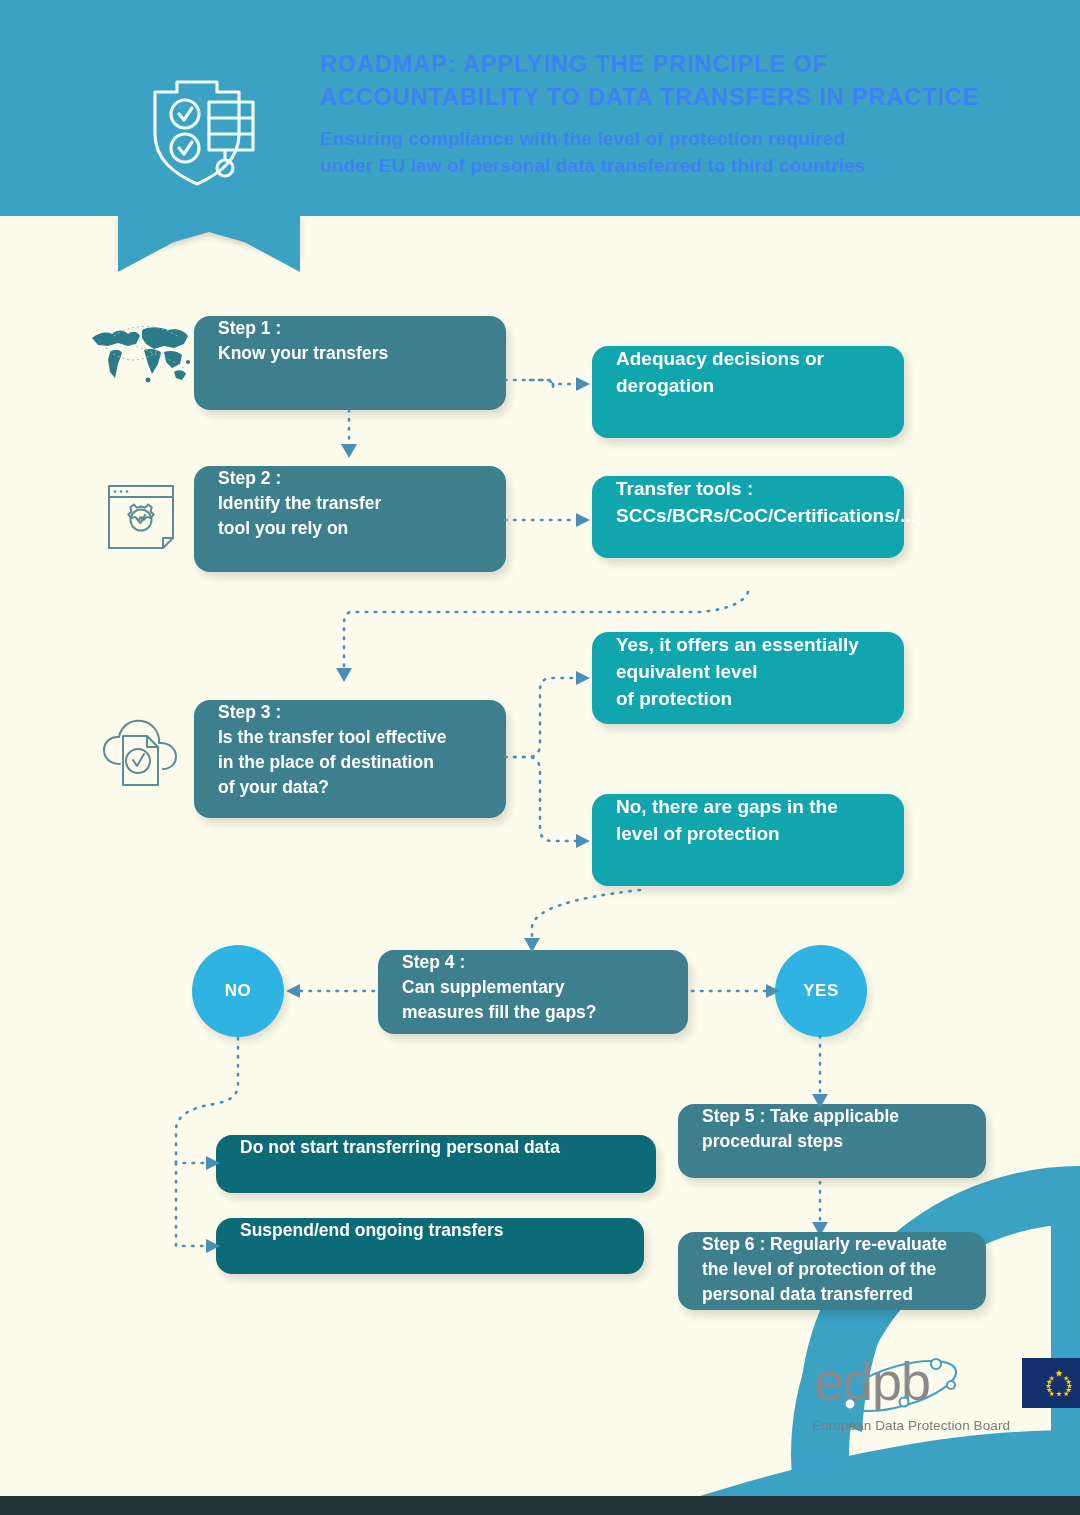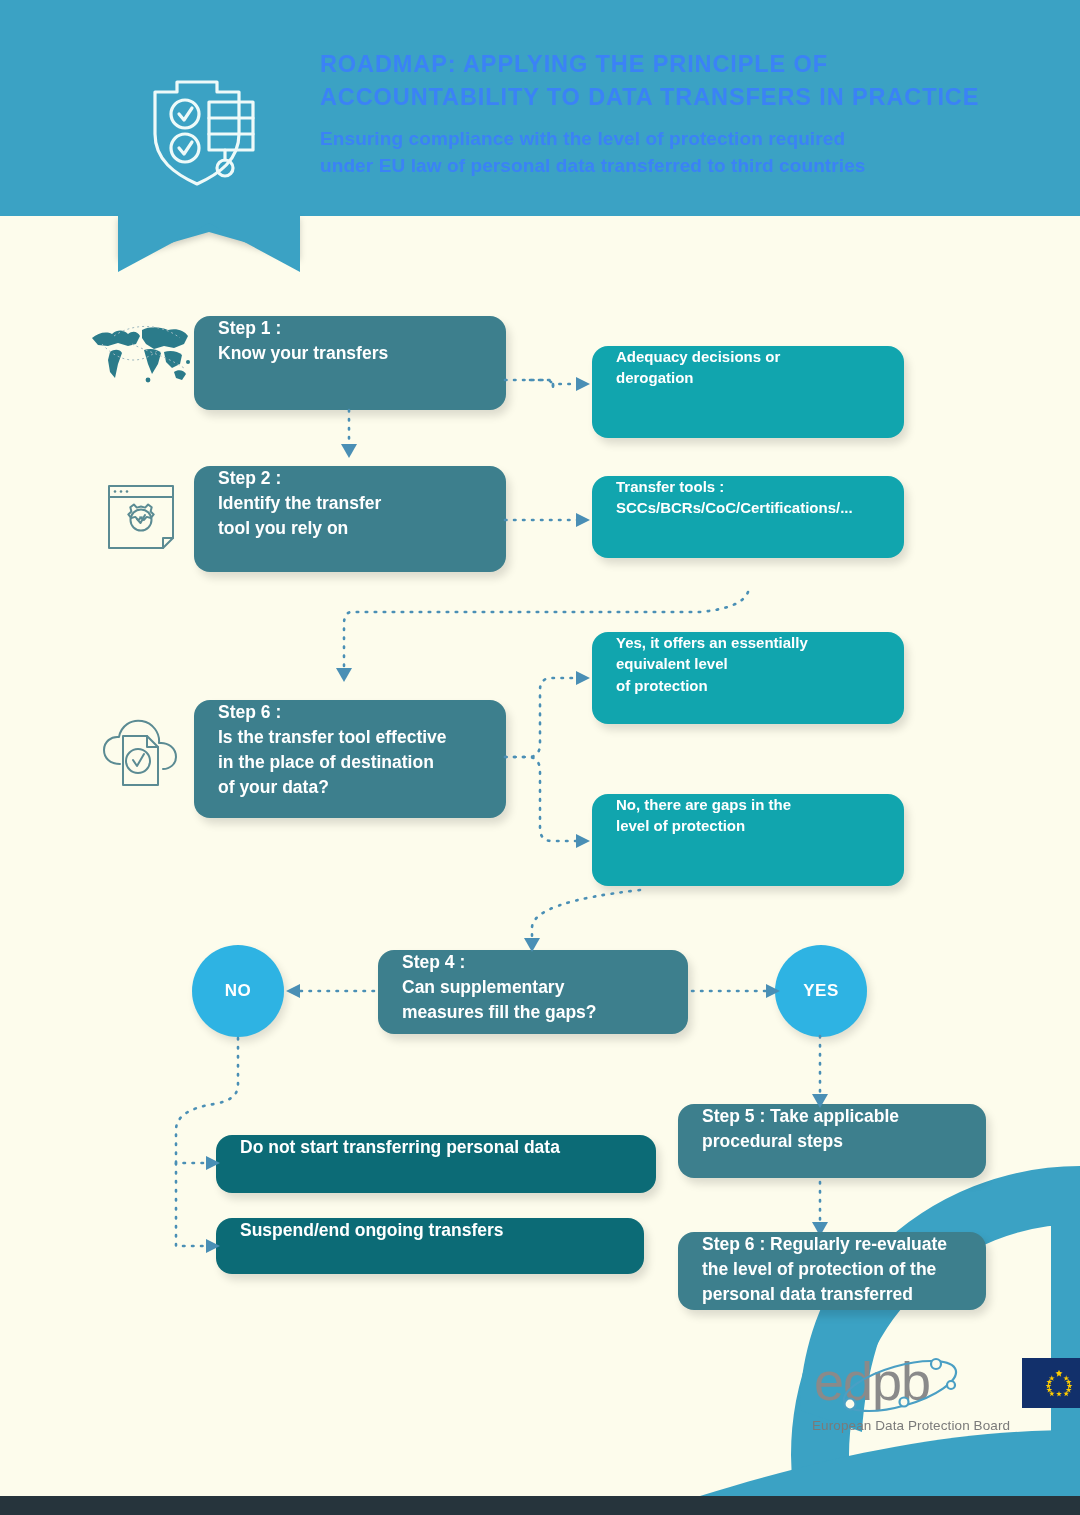--- a/index.html
+++ b/index.html
@@ -53,21 +53,21 @@
     border-radius:16px;
     color:#ffffff;
     font-weight:bold;
     display:flex; align-items:flex-start;
     padding:0 24px;
     line-height:1.42;
     box-shadow: 4px 6px 9px rgba(0,0,0,.13);
     white-space:pre-line;
   }
   .box.step   { background:#3d7f8d; font-size:17.5px; }
-  .box.cyan   { background:#11a5ae; font-size:15px; }
+  .box.cyan   { background:#11a5ae; font-size:19px; }
   .box.darkteal{ background:#0c6b76; font-size:17.5px; }
 
   .circle{
     position:absolute;
     background:#2eb3e3;
     border-radius:50%;
     color:#ffffff; font-weight:bold; font-size:17px;
     display:flex; align-items:center; justify-content:center;
     letter-spacing:.5px;
     box-shadow: 3px 5px 8px rgba(0,0,0,.12);
@@ -260,21 +260,21 @@
     <span>Adequacy decisions or
 derogation</span>
   </div>
 
   <div class="box cyan" style="left:592px; top:476px; width:312px; height:82px;">
     <span>Transfer tools :
 SCCs/BCRs/CoC/Certifications/...</span>
   </div>
 
   <div class="box step" style="left:194px; top:700px; width:312px; height:118px;">
-    <span>Step 6 :
+    <span>Step 3 :
 Is the transfer tool effective
 in the place of destination
 of your data?</span>
   </div>
 
   <div class="box cyan" style="left:592px; top:794px; width:312px; height:92px;">
     <span>No, there are gaps in the
 level of protection</span>
   </div>
 

